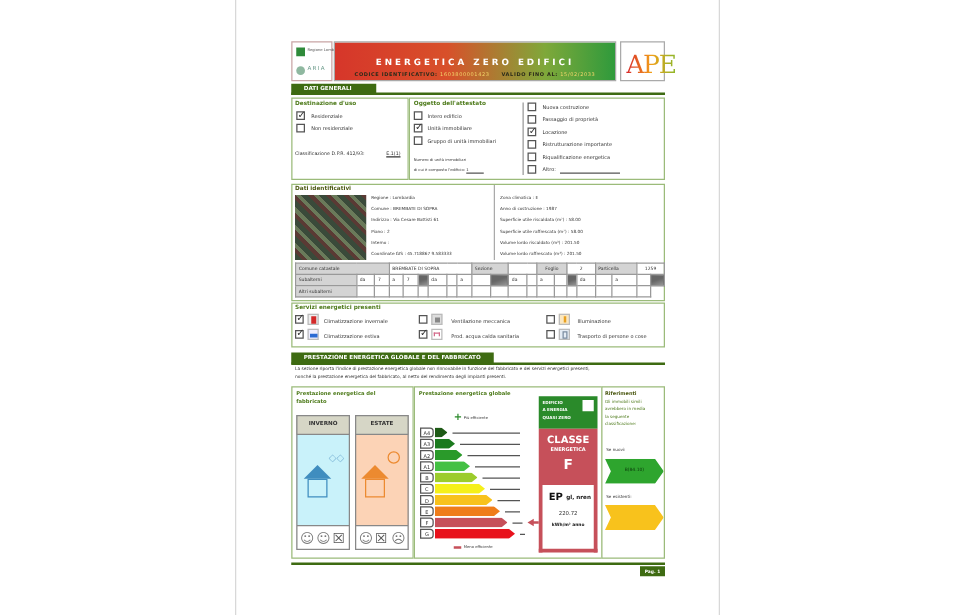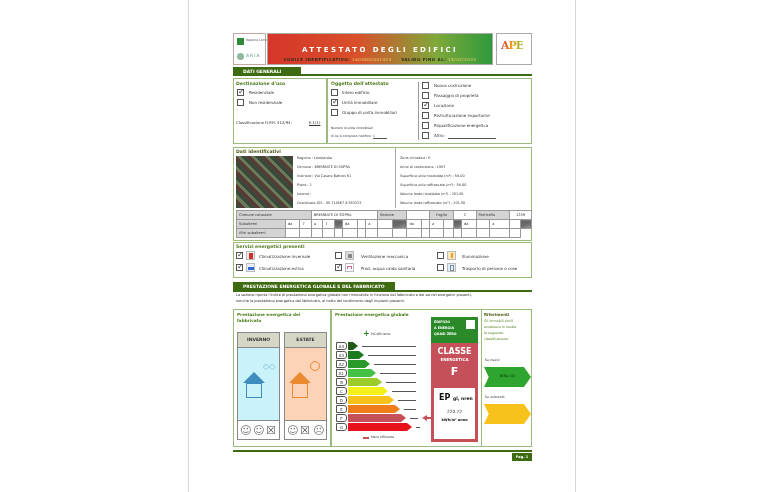--- a/index.html
+++ b/index.html
@@ -37,31 +37,31 @@
 <div class="viewer">
   <div class="page"></div>
 
   <div class="logo-left">
     <div class="abs" style="left:3px;top:4px;width:7px;height:7px;background:#2f8a3a;"></div>
     <div class="abs t" style="left:12px;top:5px;font-size:3px;color:#555;">Regione Lombardia</div>
     <div class="abs" style="left:3px;top:19px;width:7px;height:7px;border-radius:50%;background:#8fb8a0;"></div>
     <div class="abs t" style="left:12px;top:20px;font-size:4.5px;color:#6a9a8a;letter-spacing:1px;">ARIA</div>
   </div>
   <div class="hdr-title">
-    <div class="l2">ATTESTATO DEGLI EDIFICI</div>
+    <div class="l2">ENERGETICA ZERO EDIFICI</div>
     <div class="l3">
       <span>CODICE IDENTIFICATIVO:</span>
       <span class="v">1603800001423</span>
       &nbsp;&nbsp;&nbsp;
       <span>VALIDO FINO AL:</span>
       <span class="v">15/02/2033</span>
     </div>
   </div>
   <div class="logo-right">
-    <div class="abs" style="left:4px;top:5px;font-family:'DejaVu Serif',serif;font-size:11px;font-weight:bold;letter-spacing:-1px;background:linear-gradient(90deg,#d8262a,#f2a01a,#8ab82a);-webkit-background-clip:text;color:transparent;">APE</div>
+    <div class="abs" style="left:4px;top:5px;font-family:'DejaVu Serif',serif;font-size:20px;font-weight:normal;letter-spacing:-1px;background:linear-gradient(90deg,#d8262a,#f2a01a,#8ab82a);-webkit-background-clip:text;color:transparent;">APE</div>
   </div>
 
   <div class="section-line" style="left:233px;top:74px;width:299px;"></div>
   <div class="section-band" style="left:233px;top:67px;width:68px;">DATI GENERALI</div>
 
   <div class="box" style="left:233px;top:78px;width:94px;height:66px;"></div>
   <div class="gtitle" style="left:236px;top:81px;">Destinazione d'uso</div>
   <div class="cb on" style="left:237px;top:89px;"></div>
   <div class="abs t" style="left:249px;top:91px;">Residenziale</div>
   <div class="cb" style="left:237px;top:99px;"></div>

